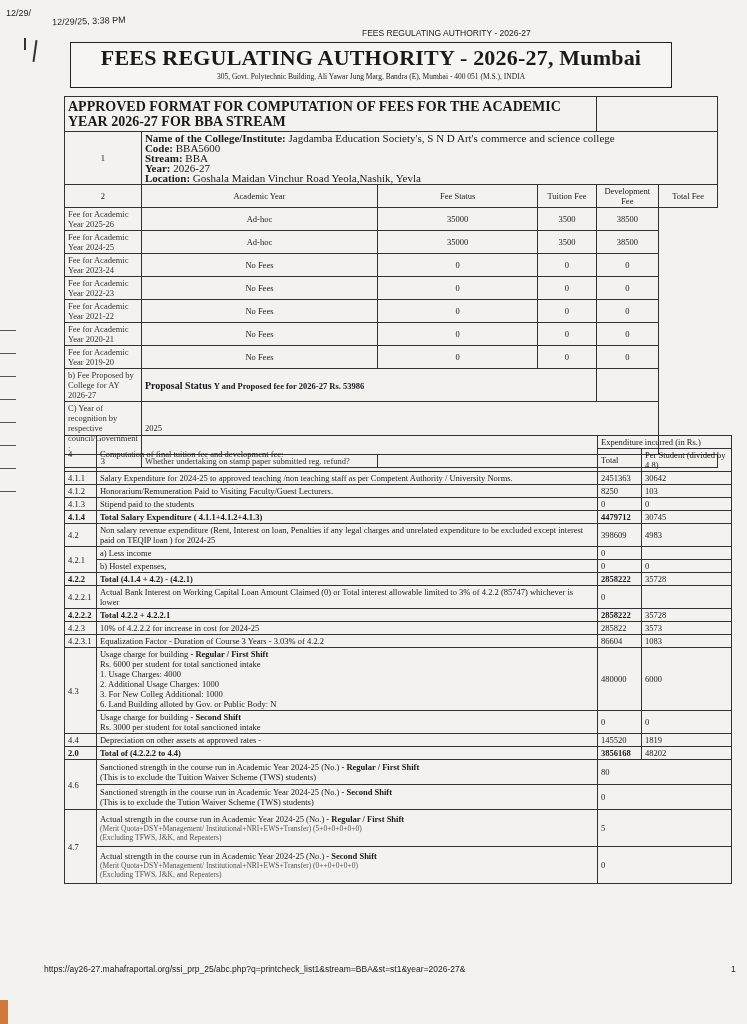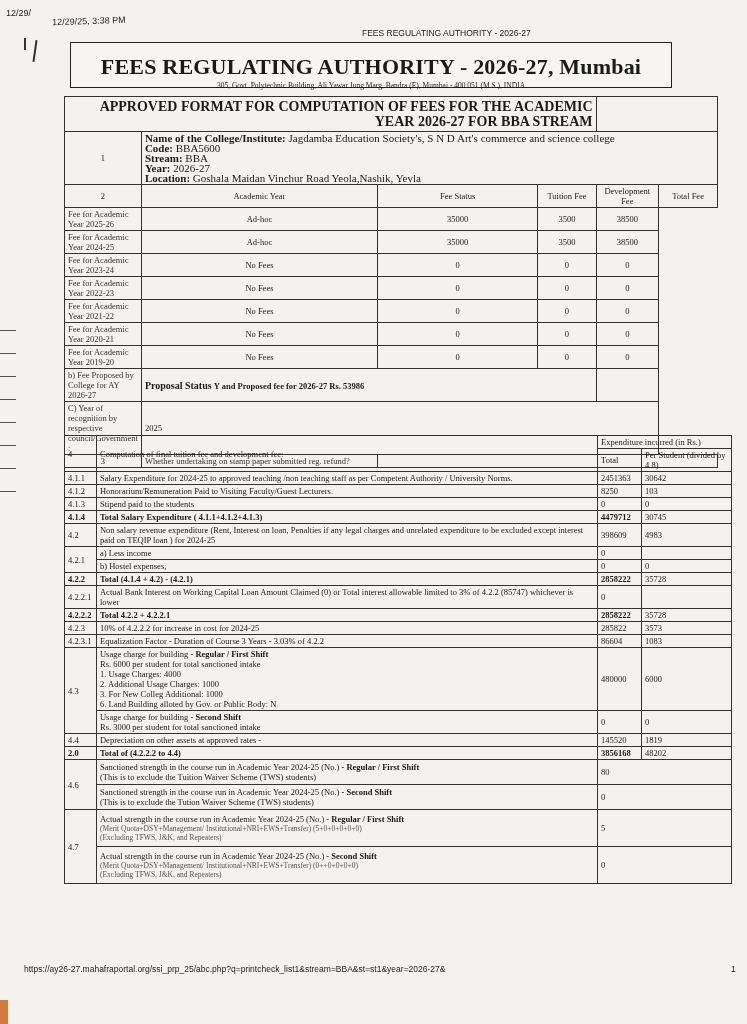--- a/index.html
+++ b/index.html
@@ -8,26 +8,26 @@
     background:#f3f2ef; color:#1a1a1a;
     font-family:"Liberation Serif", serif;
   }
   .abs { position:absolute; }
   .print-ts { font-family:"Liberation Sans", sans-serif; font-size:9px; color:#222; }
   .hdr-right { font-family:"Liberation Sans", sans-serif; font-size:8.5px; color:#222; }
   .title-box {
     position:absolute; left:70px; top:42px; width:600px; height:44px;
     border:1.2px solid #222; text-align:center; background:#f6f5f2;
   }
-  .title-box .t1 { font-size:22px; font-weight:bold; letter-spacing:0.2px; margin-top:11px; }
+  .title-box .t1 { font-size:22px; font-weight:bold; letter-spacing:0.2px; margin-top:2px; }
   .title-box .t2 { font-size:7.5px; margin-top:1px; }
   table { border-collapse:collapse; }
   td, th { border:1px solid #333; padding:1px 3px; font-size:8.5px; vertical-align:middle; font-weight:normal; }
   .sec1 { position:absolute; left:64px; top:96px; width:654px; }
-  .sec1 .big { font-size:14px; font-weight:bold; line-height:15px; padding:2px 3px;text-align:right; }
+  .sec1 .big { font-size:14px; font-weight:bold; line-height:15px; padding:2px 3px; }
   .sec1 .info { font-size:11px; line-height:10px; }
   .sec1 .c { text-align:center; }
   .sec2 { position:absolute; left:64px; top:435px; width:668px; }
   .bold { font-weight:bold;margin-top:12px; }
   .sub { color:#555; font-size:7.5px; }
   .lbl { color:#333; }
   .left-marks { position:absolute; left:0; top:330px; width:20px; }
   .left-marks div { height:1px; background:#555; width:16px; margin-bottom:22px; }
   .footer-url { font-family:"Liberation Sans", sans-serif; font-size:8.5px; color:#222; }
   .orange-blob { position:absolute; left:0; top:1000px; width:8px; height:24px; background:#d27a3b; }
@@ -312,15 +312,15 @@
   <div></div>
     <div></div>
     <div></div>
   <div></div>
     <div></div>
     <div></div>
   <div></div>
     <div></div>
 </div>
 
-<div class="abs footer-url" style="left:24px; top:964px;">https://ay26-27.mahafraportal.org/ssi_prp_25/abc.php?q=printcheck_list1&amp;stream=BBA&amp;st=st1&amp;year=2026-27&amp;</div>
+<div class="abs footer-url" style="left:44px; top:964px;">https://ay26-27.mahafraportal.org/ssi_prp_25/abc.php?q=printcheck_list1&amp;stream=BBA&amp;st=st1&amp;year=2026-27&amp;</div>
 <div class="abs footer-url" style="left:731px; top:964px;">1</div>
 <div class="orange-blob"></div>
 
 </body></html>

